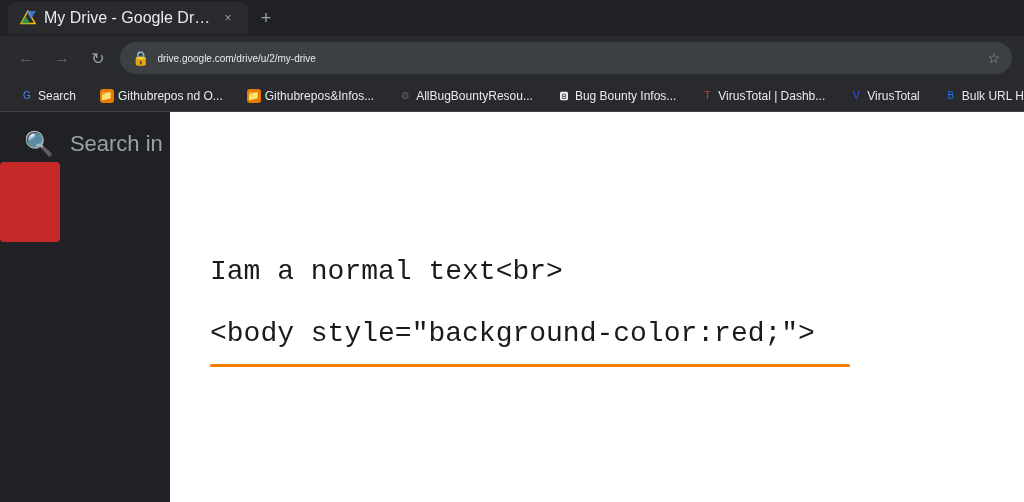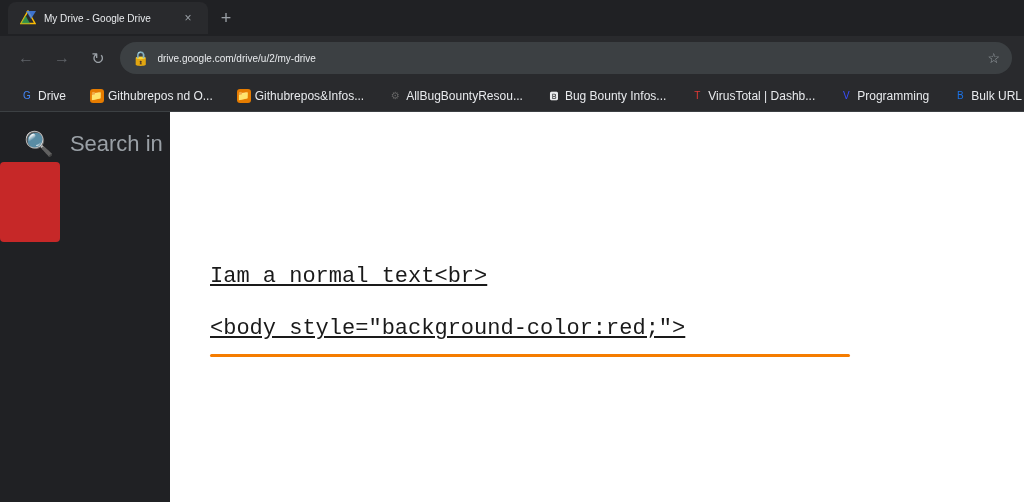--- a/index.html
+++ b/index.html
@@ -34,21 +34,21 @@
       max-width: 240px;
     }
     .tab-favicon {
       width: 16px;
       height: 16px;
       display: flex;
       align-items: center;
       justify-content: center;
     }
     .tab-title {
-      font-size: 10px;
+      font-size: 16px;
       color: #e8eaed;
       flex: 1;
       white-space: nowrap;
       overflow: hidden;
       text-overflow: ellipsis;
     }
     .tab-close {
       width: 16px;
       height: 16px;
       border-radius: 50%;
@@ -207,25 +207,24 @@
       bottom: 0;
       background: #ffffff;
       display: flex;
       flex-direction: column;
       justify-content: center;
       padding: 40px 40px;
     }
 
     .code-text {
       font-family: 'Courier New', Courier, monospace;
-      font-size: 22px;
+      font-size: 28px;
       color: #1a1a1a;
       line-height: 1.8;
       margin-bottom: 8px;
-      text-decoration: underline;
     }
 
     .underline-decoration {
       position: relative;
       margin-top: 4px;
     }
 
     .orange-line {
       position: absolute;
       bottom: -8px;
@@ -269,21 +268,21 @@
     <div class="address-bar-wrapper">
       <span class="lock-icon">🔒</span>
       <input class="address-bar" type="text" value="drive.google.com/drive/u/2/my-drive" style="">
       <span class="bookmark-icon">☆</span>
     </div>
   </div>
 
   <div class="bookmarks-bar">
     <div class="bookmark-item">
       <div class="bm-icon" style="color:#4285f4;">G</div>
-      <span>Drive</span>
+      <span>Search</span>
     </div>
     <div class="bookmark-item">
       <div class="bm-icon" style="background:#e67c00;color:white;border-radius:3px;">📁</div>
       <span>Githubrepos nd O...</span>
     </div>
     <div class="bookmark-item">
       <div class="bm-icon" style="background:#e67c00;color:white;border-radius:3px;">📁</div>
       <span>Githubrepos&amp;Infos...</span>
     </div>
     <div class="bookmark-item">
@@ -293,21 +292,21 @@
     <div class="bookmark-item">
       <div class="bm-icon">🅱</div>
       <span>Bug Bounty Infos...</span>
     </div>
     <div class="bookmark-item">
       <div class="bm-icon" style="color:#e53935;">T</div>
       <span>VirusTotal | Dashb...</span>
     </div>
     <div class="bookmark-item">
       <div class="bm-icon" style="color:#394eff;">V</div>
-      <span>Programming</span>
+      <span>VirusTotal</span>
     </div>
     <div class="bookmark-item">
       <div class="bm-icon" style="color:#1a73e8;">B</div>
       <span>Bulk URL HTTP Stat...</span>
     </div>
 
   </div>
 
 </div>
 

